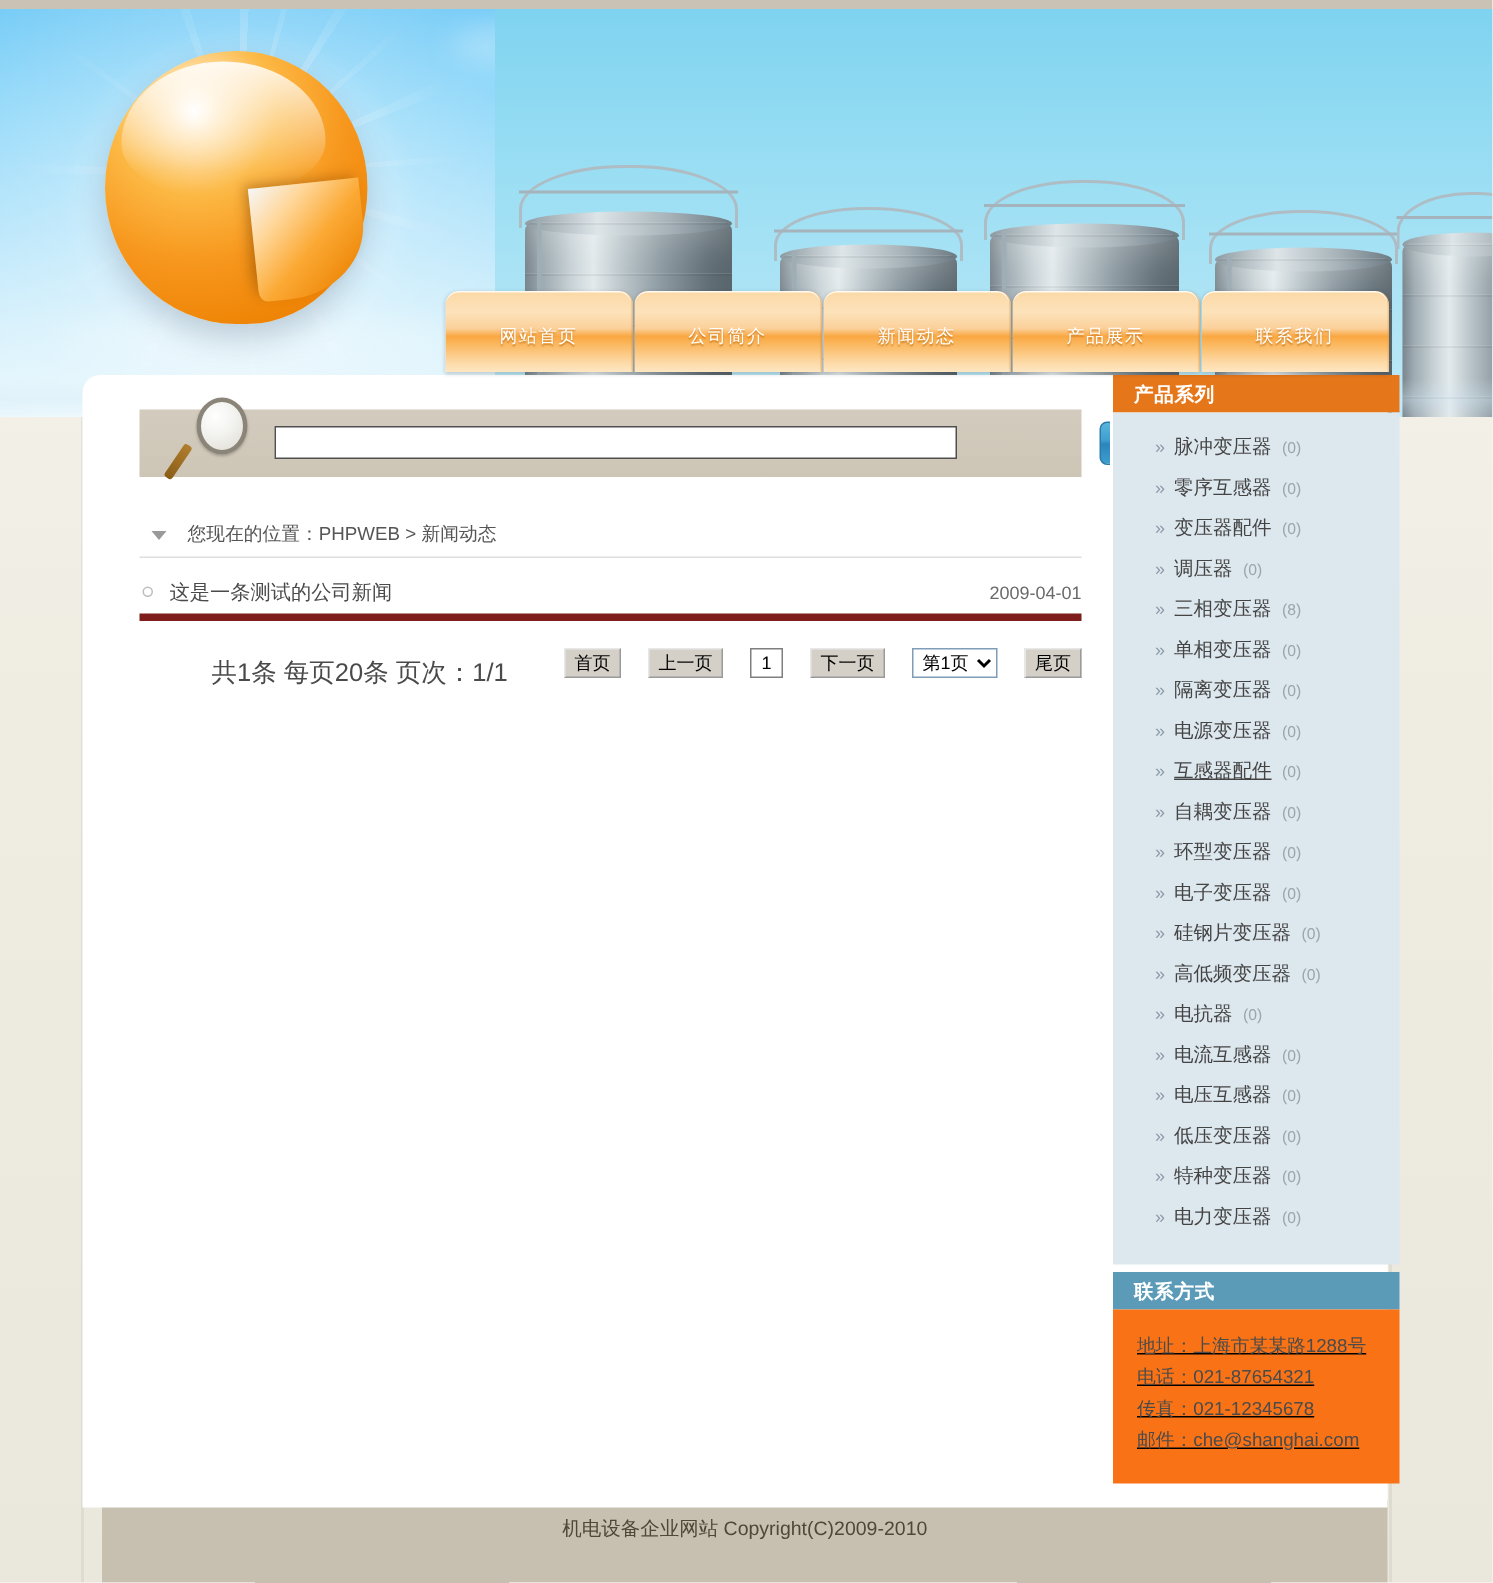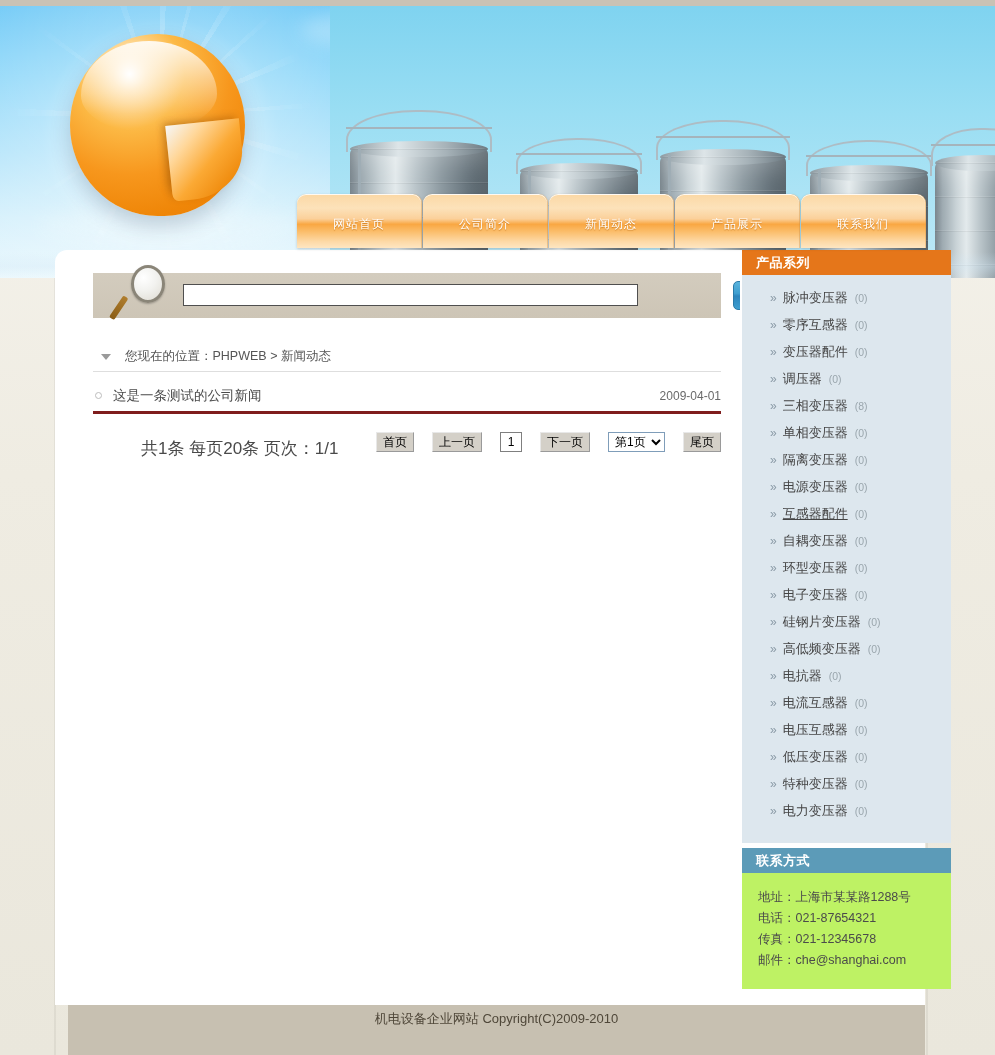--- a/index.html
+++ b/index.html
@@ -306,21 +306,21 @@
   
   .news-list {
     position: absolute;
     left: 38px; top: 130px;
     width: 628px;
   }
   .news-row {
     height: 34px;
     display: flex;
     align-items: center;
-    border-bottom: 3px solid #7f1d1d;
+    border-bottom: 5px solid #7f1d1d;
     font-size: 13.5px;
   }
   .news-bullet {
     width: 7px; height: 7px;
     border: 1px solid #bdbdbd;
     border-radius: 50%;
     margin-right: 11px;
     margin-left: 2px;
     flex: none;
   }
@@ -379,21 +379,21 @@
   }
 
   
   .sidebar {
     position: absolute;
     left: 685px; top: 0;
     width: 185px;
     height: 750px;
     background: #ffffff;
   }
-  .side-block { width: 209px; margin-left: 2px; }
+  .side-block { width: 191px; margin-left: 2px; }
 
   .side-head {
     height: 25px;
     display: flex;
     align-items: center;
     padding-left: 14px;
     color: #ffffff;
     font-size: 13px;
     font-weight: bold;
     letter-spacing: .5px;
@@ -424,22 +424,23 @@
   }
   .prod-item .pname { color: #444; }
   .prod-item.hover .pname { text-decoration: underline; }
   .prod-item .pcount {
     color: #9aa6ad;
     font-size: 10.5px;
     margin-left: 7px;
   }
 
   .contact-body {
-    background: #bef264;
+    background: #f97316;
     padding: 14px 0 18px 16px;
+    text-decoration: underline;
   }
   .contact-line {
     font-size: 12.5px;
     color: #4b4b4b;
     line-height: 21px;
   }
 
   
   .footer {
     position: absolute;

